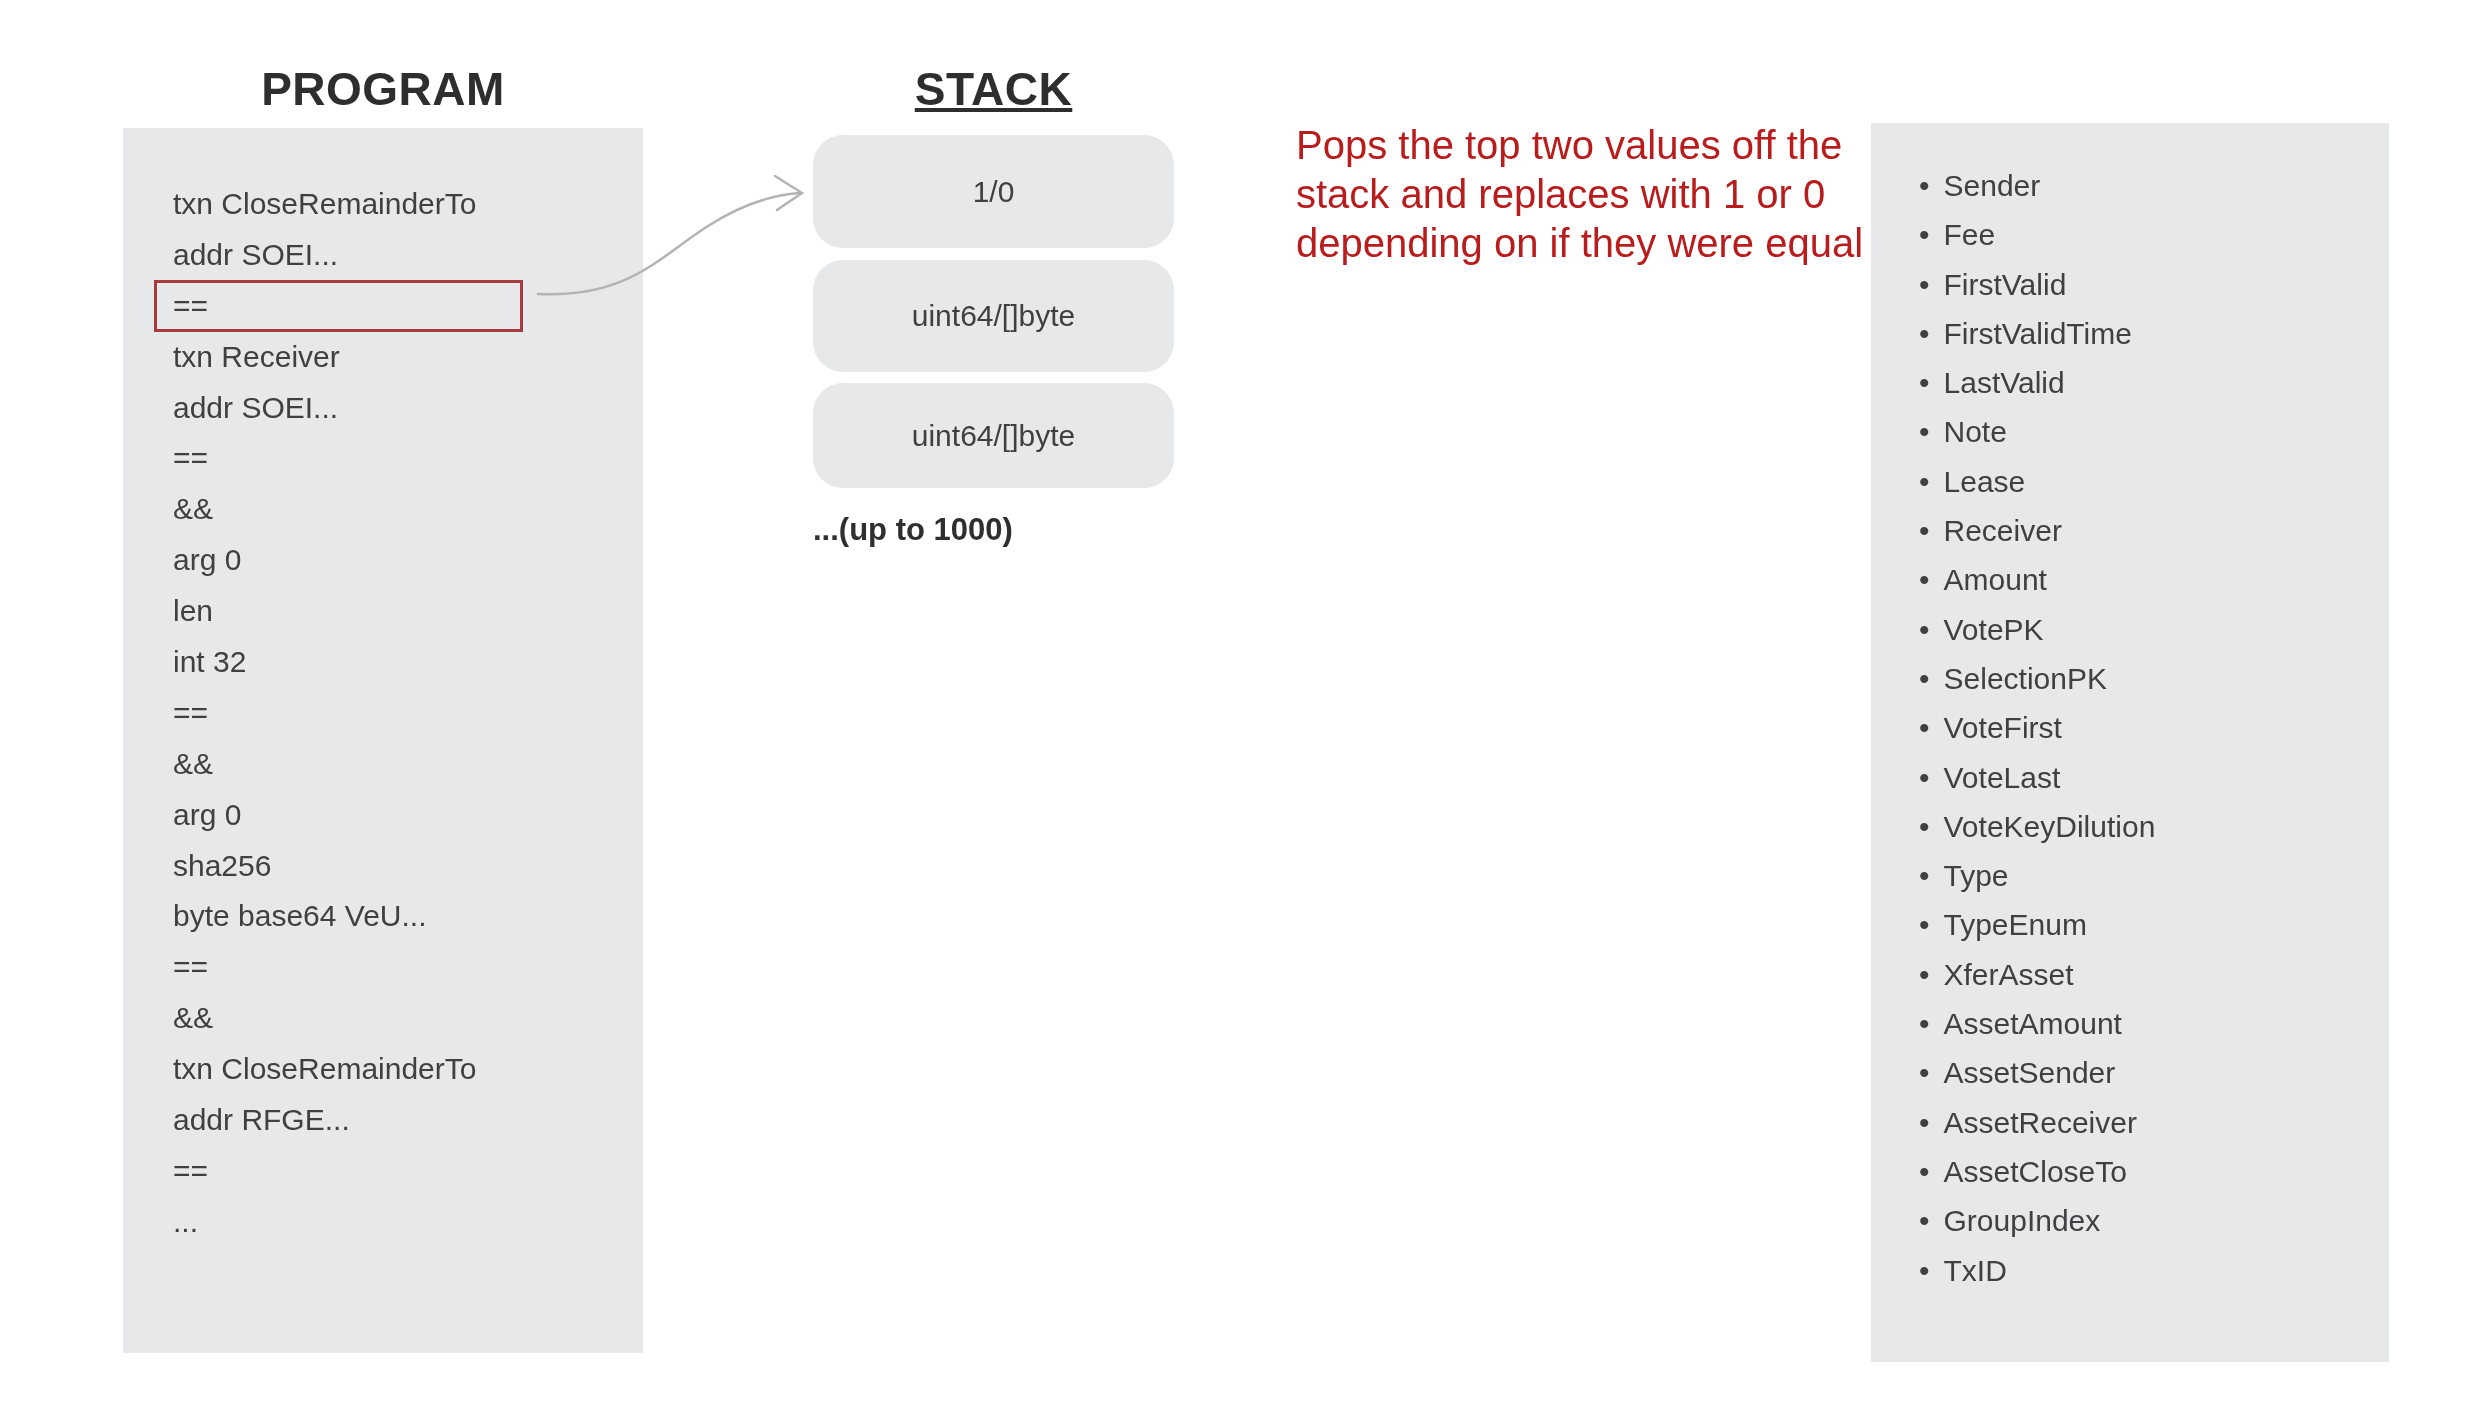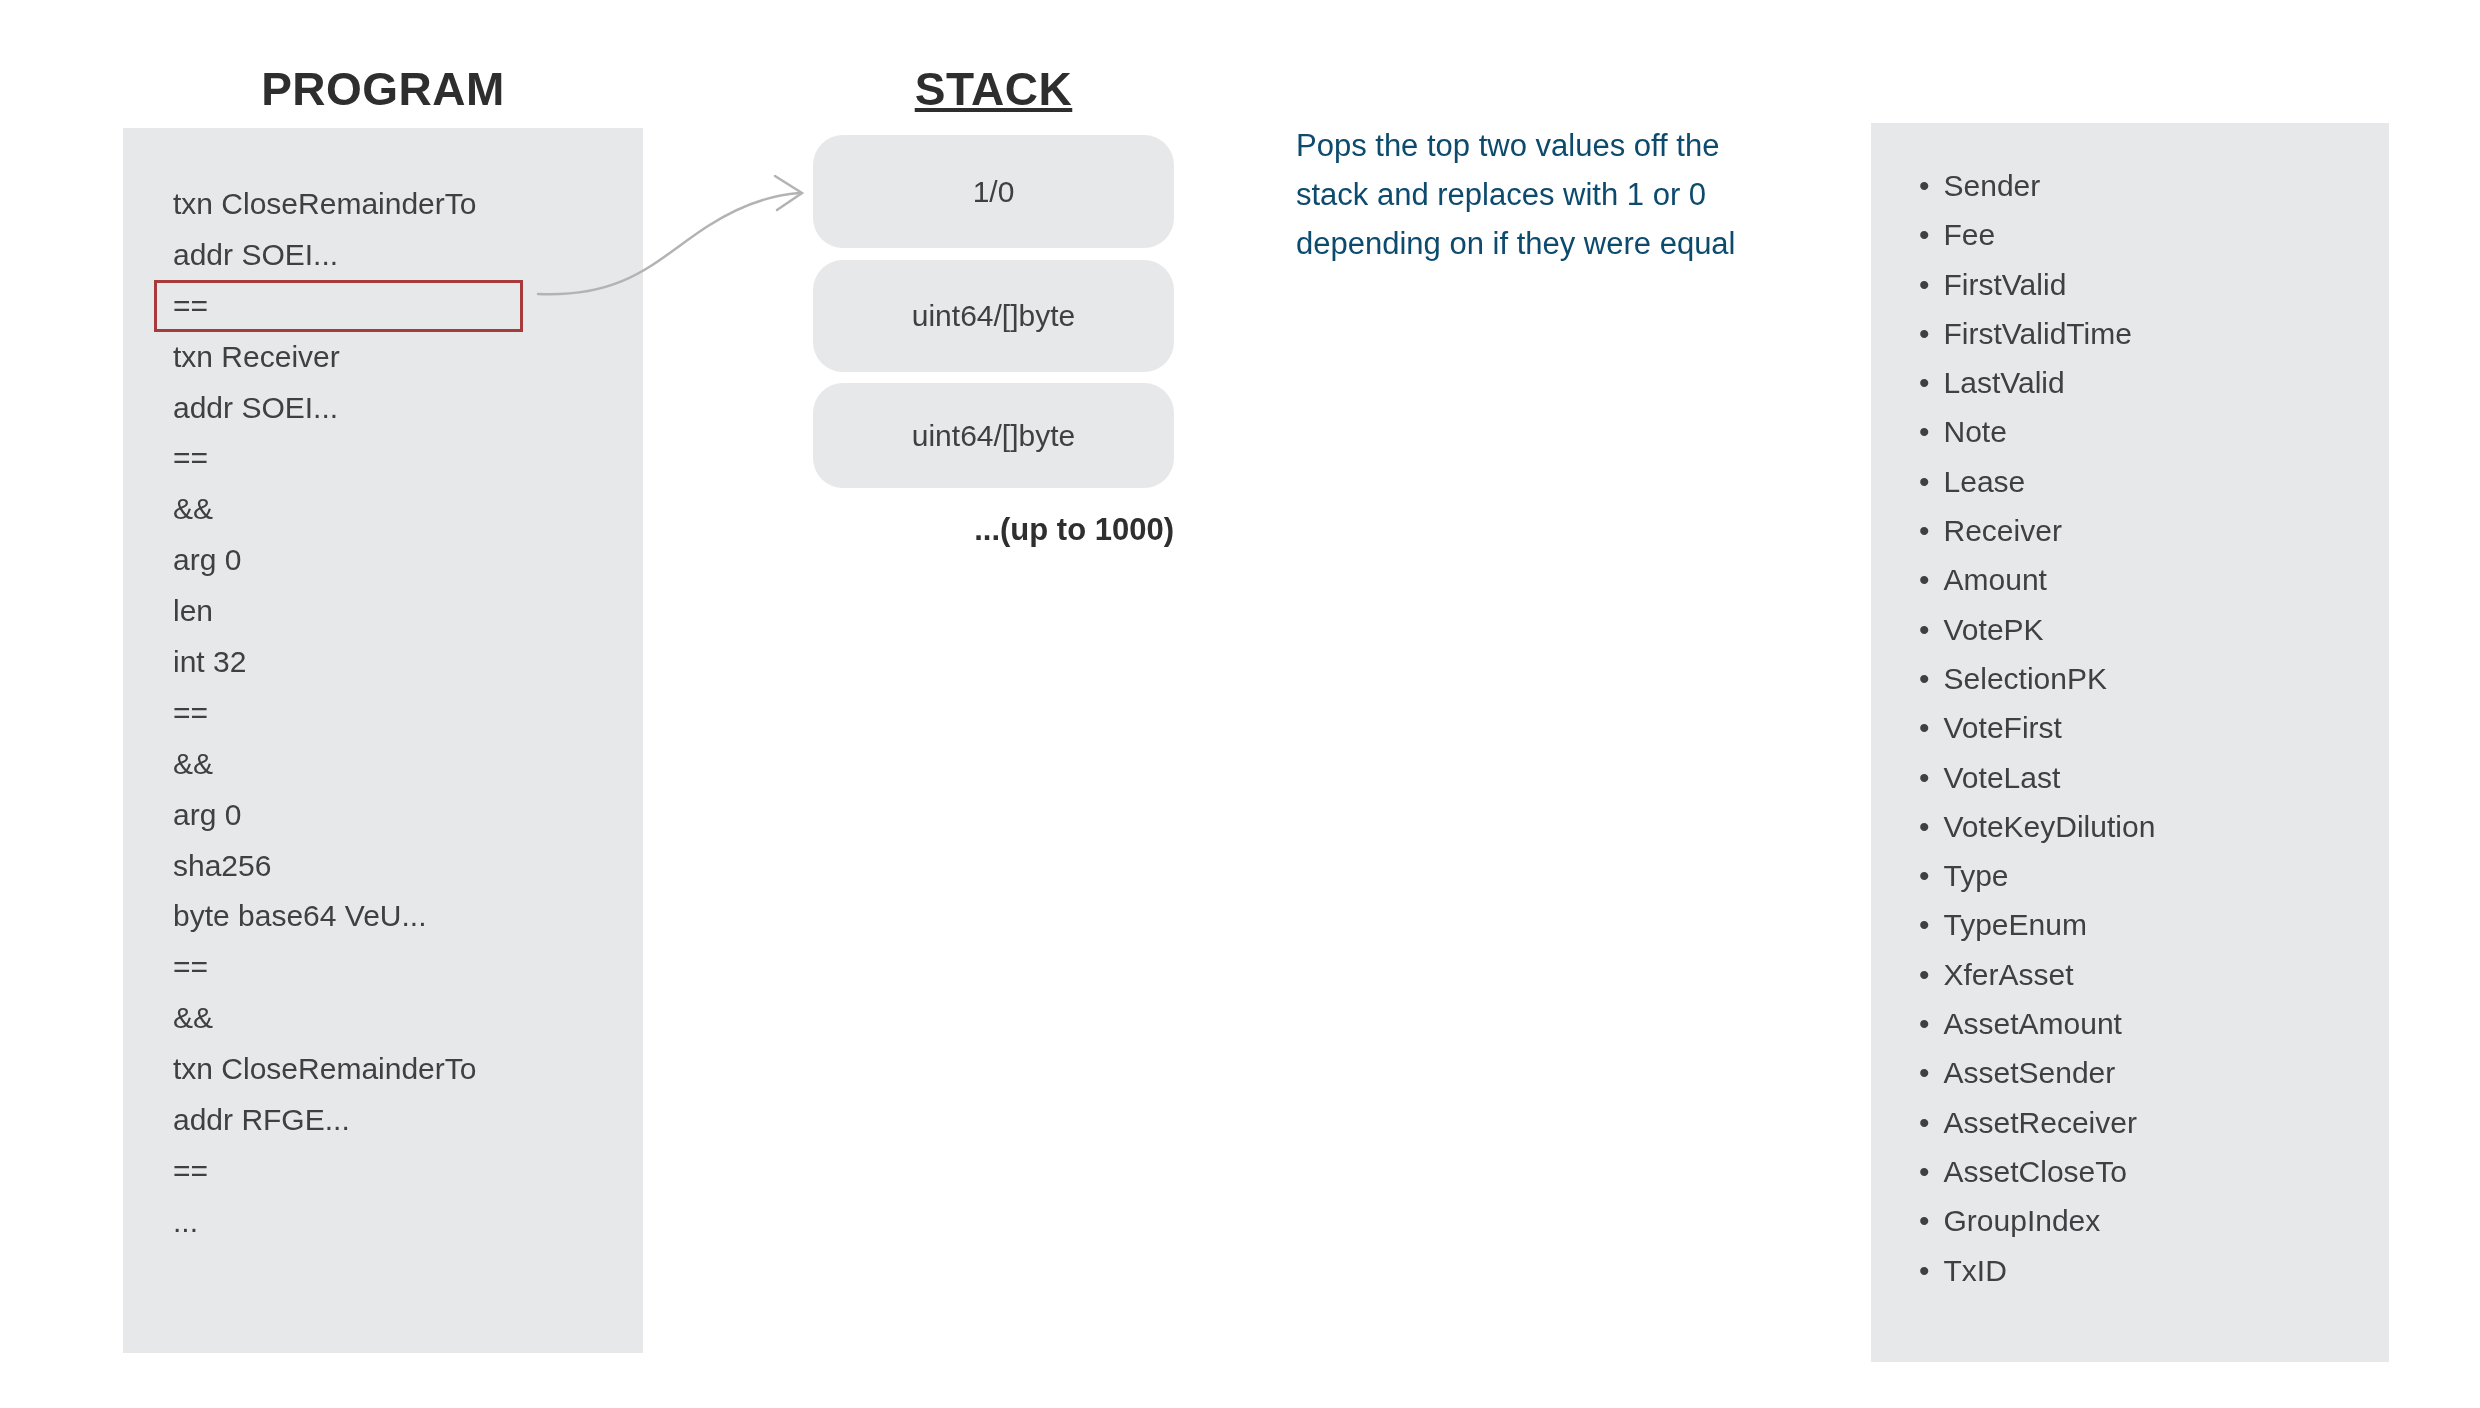--- a/index.html
+++ b/index.html
@@ -71,34 +71,34 @@
     color: var(--text-color);
     border-radius: 30px;
   }
   #stack-box-0 { top: 135px; height: 113px; }
   #stack-box-1 { top: 260px; height: 112px; }
   #stack-box-2 { top: 383px; height: 105px; }
   #stack-caption {
     position: absolute;
     left: 797px; top: 512px;
     width: 361px;
-    text-align: right;
+    text-align: left;
     font-size: 31px;
     font-weight: 700;
     color: #2f2f2f;
     white-space: nowrap;
   }
 
   
   #note {
     position: absolute;
     left: 1280px; top: 121px;
-    font-size: 31px;
+    font-size: 40px;
     line-height: 49px;
-    color: #0c4a6e;
+    color: #b91c1c;
     white-space: nowrap;
   }
 
   
   #txn-box {
     position: absolute;
     left: 1855px; top: 123px;
     width: 518px; height: 1239px;
     background: var(--box-bg);
     padding-top: 38px; padding-left: 48px;

